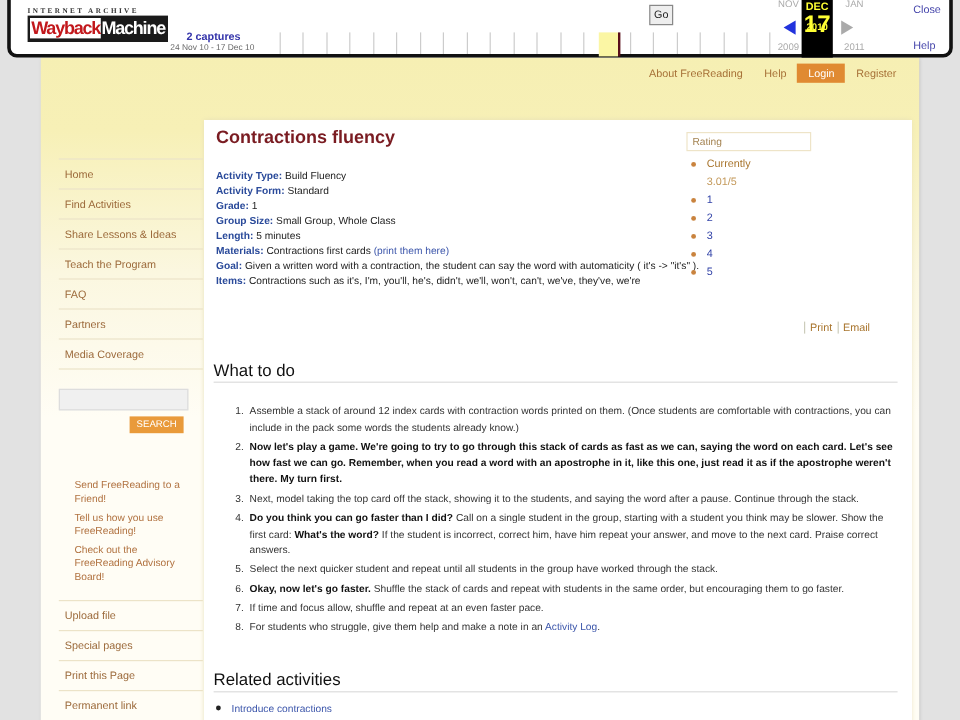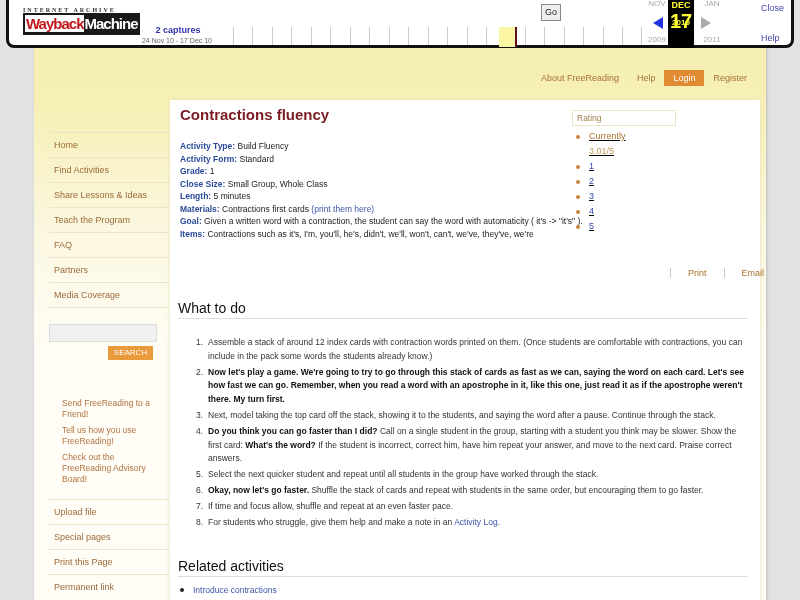--- a/index.html
+++ b/index.html
@@ -35,21 +35,21 @@
         border-bottom: 6px solid transparent; border-right: 10px solid #2233dd; }
   #wb .next-arrow { position: absolute; left: 692px; top: 18px; width: 0; height: 0; border-top: 6px solid transparent;
         border-bottom: 6px solid transparent; border-left: 10px solid #aaa; }
   #wb .close, #wb .help { position: absolute; left: 752px; font-size: 9px; color: #44a; }
   #wb .close { top: 4px; } #wb .help { top: 34px; }
 
   
   #page { position: absolute; left: 34px; top: 48px; width: 732px; height: 560px;
           background: linear-gradient(#f6efb3 0px, #f7f0b6 60px, #fbf7e0 180px, #fffdf5 300px); 
           box-shadow: 1px 0 3px #bbb; }
-  #topnav { position: absolute; right: 10px; top: 5px; display: flex; gap: 0; font-size: 9px; margin-top: 17px; }
+  #topnav { position: absolute; right: 10px; top: 5px; display: flex; gap: 0; font-size: 9px; }
   #topnav a { color: #a67036; text-decoration: none; padding: 3px 9px; display: block; }
   #topnav a.login { background: #e08a32; color: #fff; padding: 3px 9px; }
 
   #sidebar { position: absolute; left: 15px; top: 84px; width: 120px; }
   #sidebar .nav-item { border-top: 1px solid #ece3c8; padding: 6px 5px 6px 5px; font-size: 9px; color: #9c6a3b; line-height: 12px; }
   #sidebar .nav-item.last { border-bottom: 1px solid #ece3c8; }
   #sidebar .search-input { margin: 16px 0 0 0; width: 108px; height: 18px; background: #f0f0f0; border: 1px solid #ddd; }
   #sidebar .search-btn { margin: 4px 0 0 59px; width: 45px; height: 14px; background: #e99a3a; color: #fff; font-size: 8px;
         text-align: center; line-height: 14px; }
   #sidebar .promos { margin: 38px 0 0 13px; width: 100px; }
@@ -57,28 +57,28 @@
   #sidebar .tools { margin-top: 14px; }
 
   #content { position: absolute; left: 136px; top: 52px; width: 590px; height: 520px; background: #fff;
              box-shadow: 0 0 4px #e6dfb8; }
   #content .title { position: absolute; left: 10px; top: 6px; font-size: 15px; font-weight: bold; color: #7a1c22; }
   .meta { position: absolute; left: 10px; top: 40px; font-size: 8.5px; line-height: 12.5px; color: #222; width: 470px; }
   .meta .k { color: #2a4a9a; font-weight: bold; }
   .meta a { color: #3b55aa; text-decoration: none; }
   .rating { position: absolute; left: 402px; top: 10px; width: 104px; }
   .rating .box { border: 1px solid #eee4c8; font-size: 8.5px; color: #a38250; padding: 2px 4px; }
-  .rating ul { list-style: none; margin: 3px 0 0 4px; text-decoration: underline; }
+  .rating ul { list-style: none; margin: 3px 0 0 4px; }
   .rating li { font-size: 9px; line-height: 15px; color: #3344a8; position: relative; padding-left: 13px; }
   .rating li::before { content: ""; position: absolute; left: 0; top: 6px; width: 4px; height: 4px; background: #c9833e; border-radius: 50%; }
   .rating li.cur { color: #a8742c; }
   .rating li.cur-val { color: #c49a5c; }
   .rating li.cur-val::before { display:none; }
   .printmail { position: absolute; left: 500px; top: 168px; font-size: 9px; color: #a8742c; display: flex; }
-  .printmail span { border-left: 1px solid #ccb; padding: 0 17px; }
+  .printmail span { border-left: 1px solid #ccb; padding: 0 4px; }
   h2.section { position: absolute; left: 8px; font-size: 14px; font-weight: normal; color: #111; width: 570px;
                border-bottom: 1px solid #ddd; padding-bottom: 2px; }
   ol.steps { position: absolute; left: 38px; top: 236px; width: 540px; font-size: 8.5px; color: #333; line-height: 13.8px; padding-left: 0; list-style: none; counter-reset: step; }
   ol.steps li { counter-increment: step; position: relative; margin-bottom: 2px; }
   ol.steps li::before { content: counter(step) "."; position: absolute; left: -12px; }
   ol.steps b { color: #111; }
   ol.steps a { color: #3b55aa; text-decoration: none; }
   ul.related { position: absolute; left: 8px; top: 482px; list-style: none; font-size: 8.5px; line-height: 16px; }
   ul.related li { padding-left: 15px; position: relative; }
   ul.related li::before { content: ""; position: absolute; left: 2px; top: 6px; width: 4px; height: 4px; background: #222; border-radius: 50%; }
@@ -164,21 +164,21 @@
     </div>
   </div>
 
   <div id="content">
     <div class="title">Contractions fluency</div>
 
     <div class="meta">
       <div><span class="k">Activity Type:</span> <span>Build Fluency</span></div>
       <div><span class="k">Activity Form:</span> <span>Standard</span></div>
       <div><span class="k">Grade:</span> <span>1</span></div>
-      <div><span class="k">Close Size:</span> <span>Small Group, Whole Class</span></div>
+      <div><span class="k">Group Size:</span> <span>Small Group, Whole Class</span></div>
       <div><span class="k">Length:</span> <span>5 minutes</span></div>
       <div><span class="k">Materials:</span> <span>Contractions first cards</span> <a>(print them here)</a></div>
       <div style="white-space:nowrap"><span class="k">Goal:</span> <span>Given a written word with a contraction, the student can say the word with automaticity ( it's -&gt; "it's" ).</span></div>
       <div style="white-space:nowrap"><span class="k">Items:</span> <span>Contractions such as it's, I'm, you'll, he's, didn't, we'll, won't, can't, we've, they've, we're</span></div>
     </div>
 
     <div class="rating">
       <div class="box">Rating</div>
       <ul>
         <li class="cur">Currently</li>

